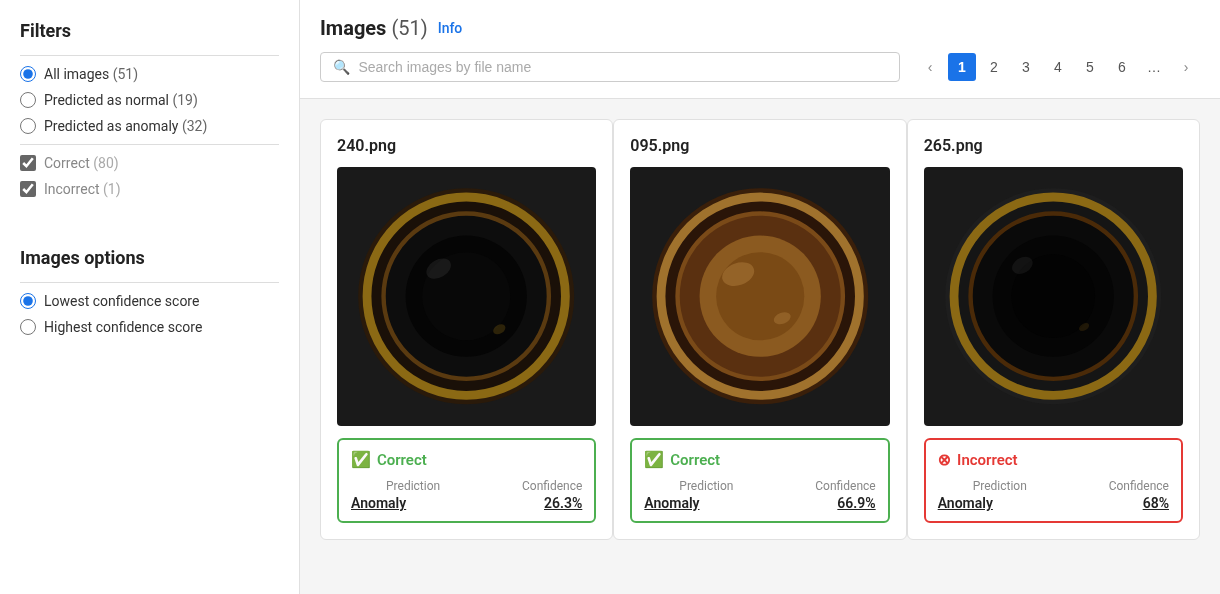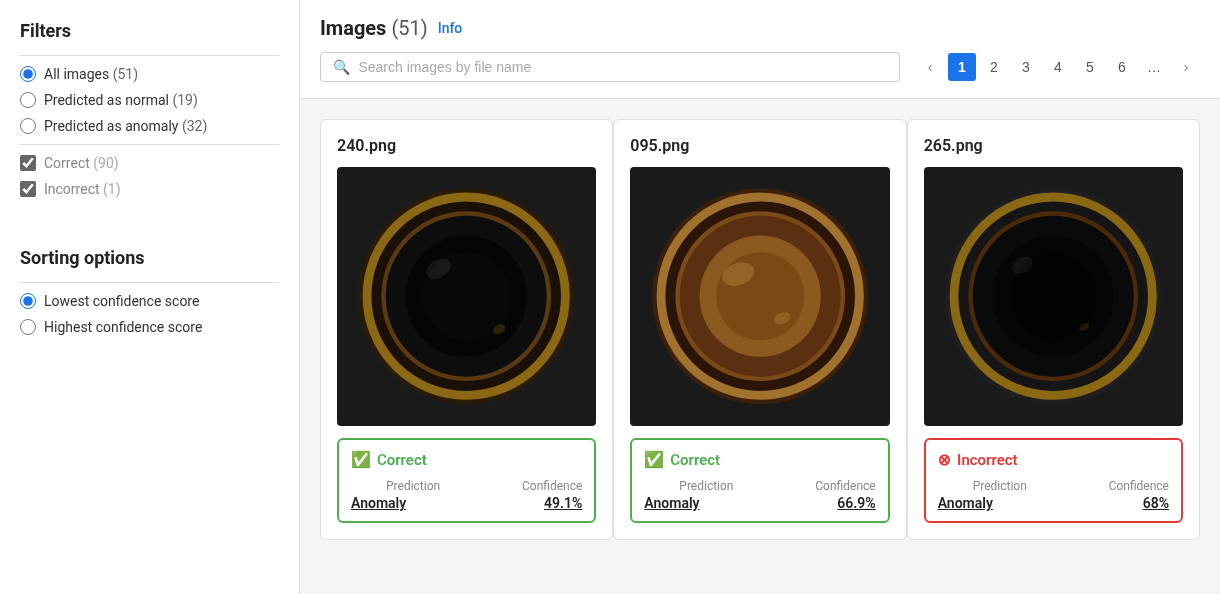--- a/index.html
+++ b/index.html
@@ -316,33 +316,33 @@
       <label for="filter-anomaly">
         Predicted as anomaly <span>(32)</span>
       </label>
     </div>
 
     <hr class="sidebar-divider">
 
     <div class="checkbox-option">
       <input type="checkbox" id="correct-check" checked="" style="">
       <label for="correct-check">
-        Correct <span>(90)</span>
+        Correct <span>(80)</span>
       </label>
     </div>
     <div class="checkbox-option">
       <input type="checkbox" id="incorrect-check" checked="" style="">
       <label for="incorrect-check">
         Incorrect <span>(1)</span>
       </label>
     </div>
   </div>
 
   <div class="sidebar-section">
-    <h2>Sorting options</h2>
+    <h2>Images options</h2>
     <hr class="sidebar-divider">
 
     <div class="filter-option">
       <input type="radio" name="sort" id="sort-lowest" checked="" style="">
       <label for="sort-lowest">Lowest confidence score</label>
     </div>
     <div class="filter-option">
       <input type="radio" name="sort" id="sort-highest" style="">
       <label for="sort-highest">Highest confidence score</label>
     </div>
@@ -399,21 +399,21 @@
           <span class="result-icon">✅</span>
           <span>Correct</span>
         </div>
         <div class="result-details">
           <div class="result-detail-col">
             <span class="detail-header">Prediction</span>
             <span class="detail-value">Anomaly</span>
           </div>
           <div class="result-detail-col" style="text-align:right;">
             <span class="detail-header">Confidence</span>
-            <span class="detail-value">49.1%</span>
+            <span class="detail-value">26.3%</span>
           </div>
         </div>
       </div>
     </div>
 
     <div class="image-card">
       <div class="image-card-filename">095.png</div>
       <div class="image-placeholder">
         <svg class="lens-svg" viewBox="0 0 200 200" xmlns="http://www.w3.org/2000/svg">
           <circle cx="100" cy="100" r="98" fill="#3a1f0a"></circle>

